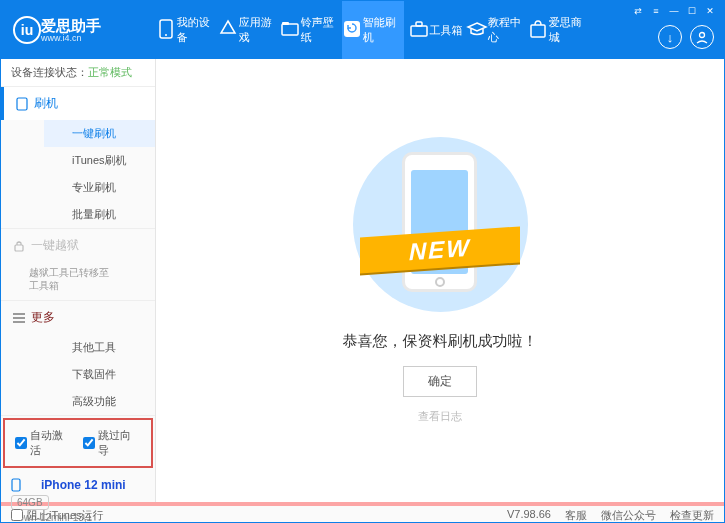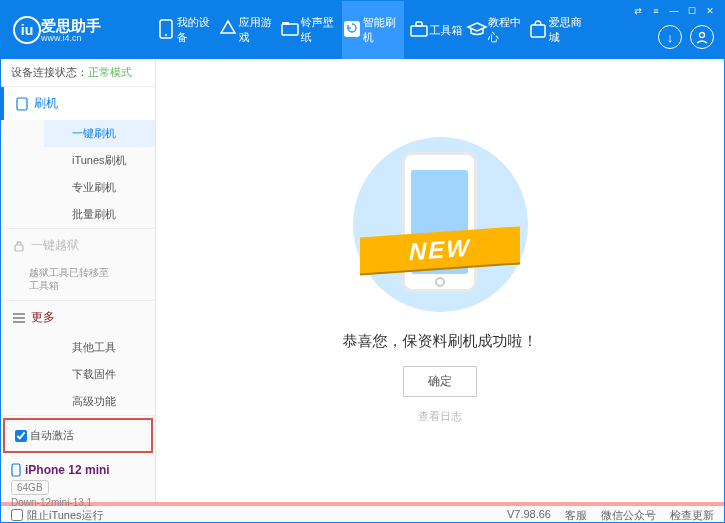--- a/index.html
+++ b/index.html
@@ -25,21 +25,21 @@
 .side-header{padding:8px 12px;display:flex;align-items:center;gap:6px;color:#7f1d1d;font-size:12px;}
 .side-header.blue{color:#0d7fe8;border-left:3px solid #0d7fe8;background:#fff;}
 .side-item{padding:6px 12px 6px 28px;color:#555;cursor:pointer;font-size:11px;margin-left:43px;}
 .side-item.active{background:#e8f2ff;color:#0d7fe8;}
 .side-note{padding:4px 12px 8px 28px;color:#999;font-size:10px;line-height:1.3;}
 .side-lock{color:#bbb;}
 .checkbox-row{padding:8px 10px;display:flex;gap:10px;font-size:11px;color:#555;border:2px solid #d9534f;margin:2px;}
 .cb{display:flex;align-items:center;gap:3px;cursor:pointer;}
 .cb input{width:12px;height:12px;accent-color:#0d7fe8;}
 .device-box{padding:8px 10px;color:#555;}
-.device-name{color:#701a75;font-size:12px;font-weight:bold;display:flex;align-items:center;gap:4px;}
+.device-name{color:#1d4ed8;font-size:12px;font-weight:bold;display:flex;align-items:center;gap:20px;}
 .device-badge{display:inline-block;border:1px solid #ccc;border-radius:3px;padding:1px 5px;font-size:10px;color:#888;margin-top:3px;text-align:center;}
 .device-sub{font-size:10px;color:#888;margin-top:2px;}
 .main{flex:1;display:flex;flex-direction:column;align-items:center;justify-content:center;background:#fff;position:relative;}
 .illus{width:180px;height:180px;position:relative;margin-bottom:15px;}
 .illus-circle{width:175px;height:175px;border-radius:50%;background:#cfe9ff;position:absolute;top:0;left:3px;}
 .phone{width:75px;height:140px;background:#fff;border-radius:10px;position:absolute;top:15px;left:52px;border:3px solid #e8e8e8;}
 .phone-screen{position:absolute;top:15px;left:6px;right:6px;bottom:15px;background:#9fd4ff;border-radius:3px;}
 .phone-home{width:10px;height:10px;border:2px solid #ccc;border-radius:50%;position:absolute;bottom:2px;left:50%;transform:translateX(-50%);}
 .ribbon{position:absolute;top:95px;left:10px;width:160px;height:36px;background:#ffb400;transform:skewY(-4deg);display:flex;align-items:center;justify-content:center;color:#fff;font-weight:900;font-size:24px;letter-spacing:2px;font-style:italic;box-shadow:0 2px 0 #b88200;}
 .success-text{font-size:15px;color:#333;margin-bottom:15px;}
@@ -185,20 +185,24 @@
       <div class="side-item">其他工具</div>
       <div class="side-item">下载固件</div>
       <div class="side-item">高级功能</div>
     </div>
     <div style="flex:1"></div>
     <div class="checkbox-row">
       <label class="cb">
           <input type="checkbox" checked="" style="">
           <span>自动激活</span>
         </label>
+      <label class="cb">
+          <input type="checkbox" checked="" style="">
+          <span>跳过向导</span>
+        </label>
     </div>
     <div class="device-box">
       <div class="device-name">
         <svg width="10" height="14">
             <rect x="1" y="1" width="8" height="12" rx="1.5" fill="none" stroke="#0d7fe8" stroke-width="1.2"></rect>
           </svg>
         <span>iPhone 12 mini</span>
       </div>
       <span class="device-badge">64GB</span>
       <div class="device-sub">Down-12mini-13,1</div>

